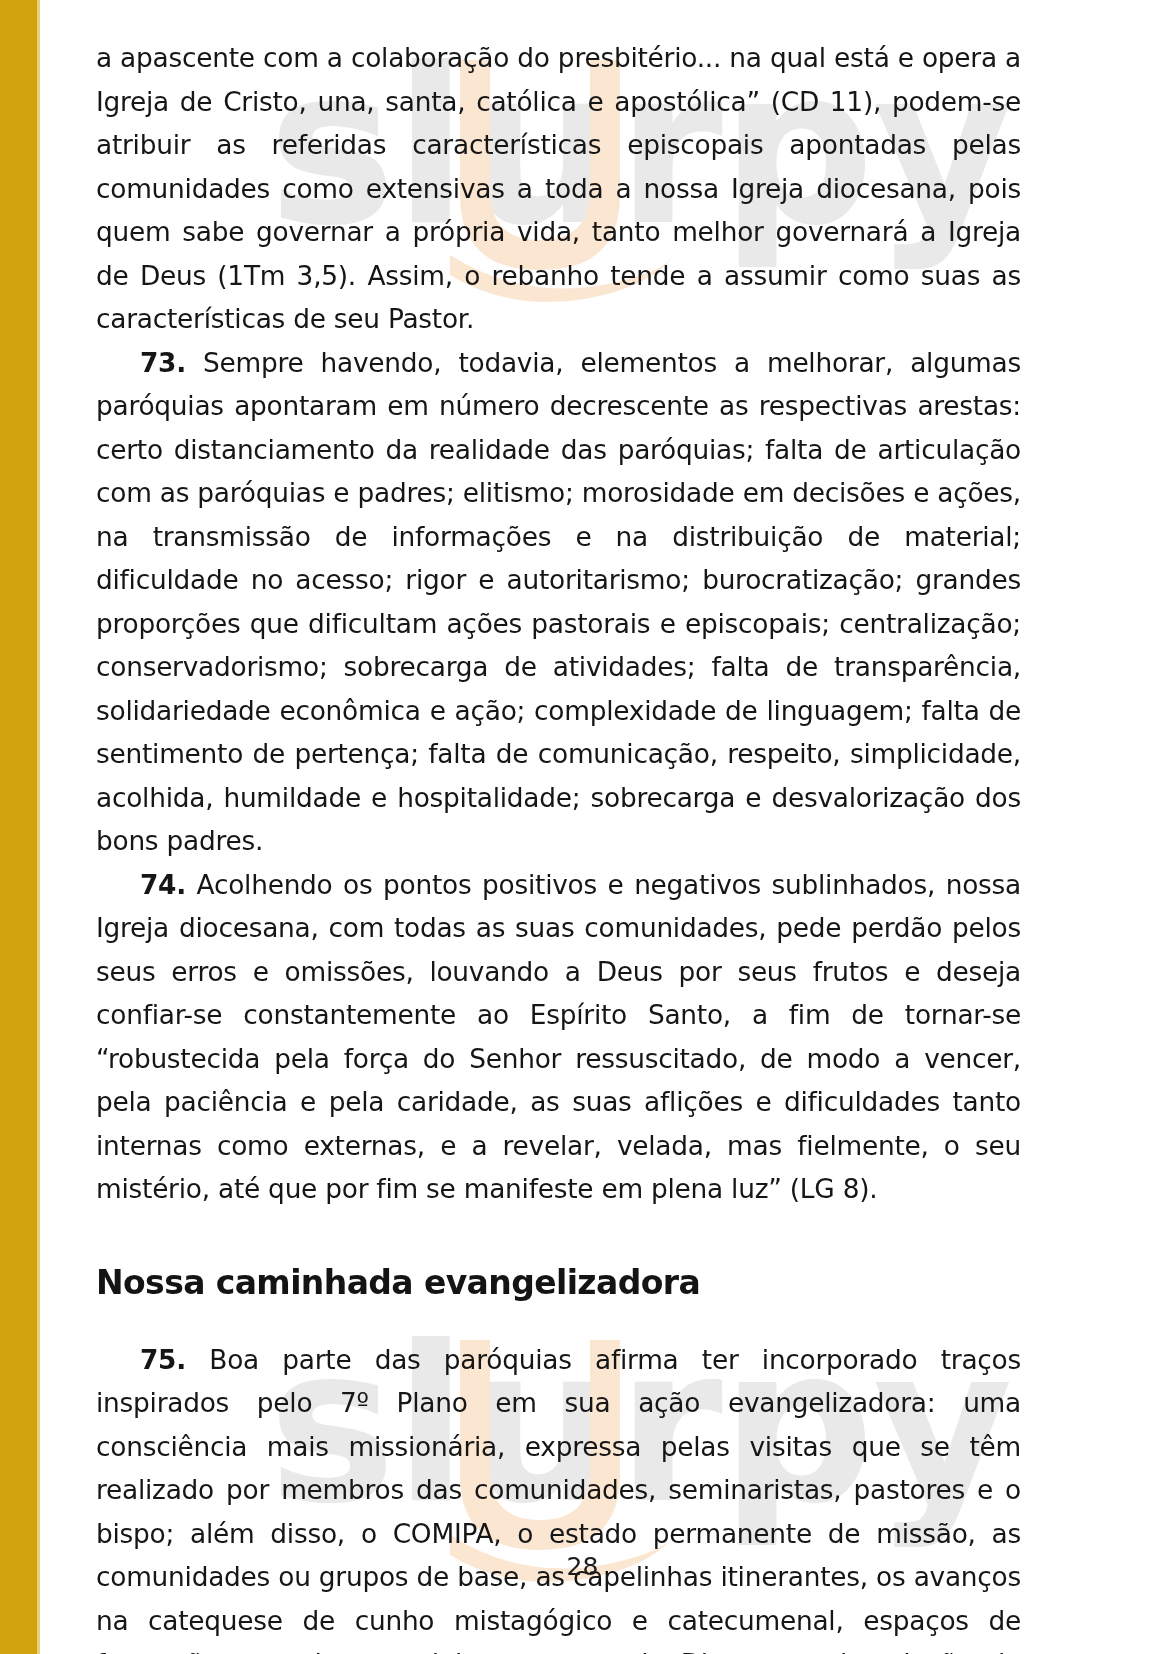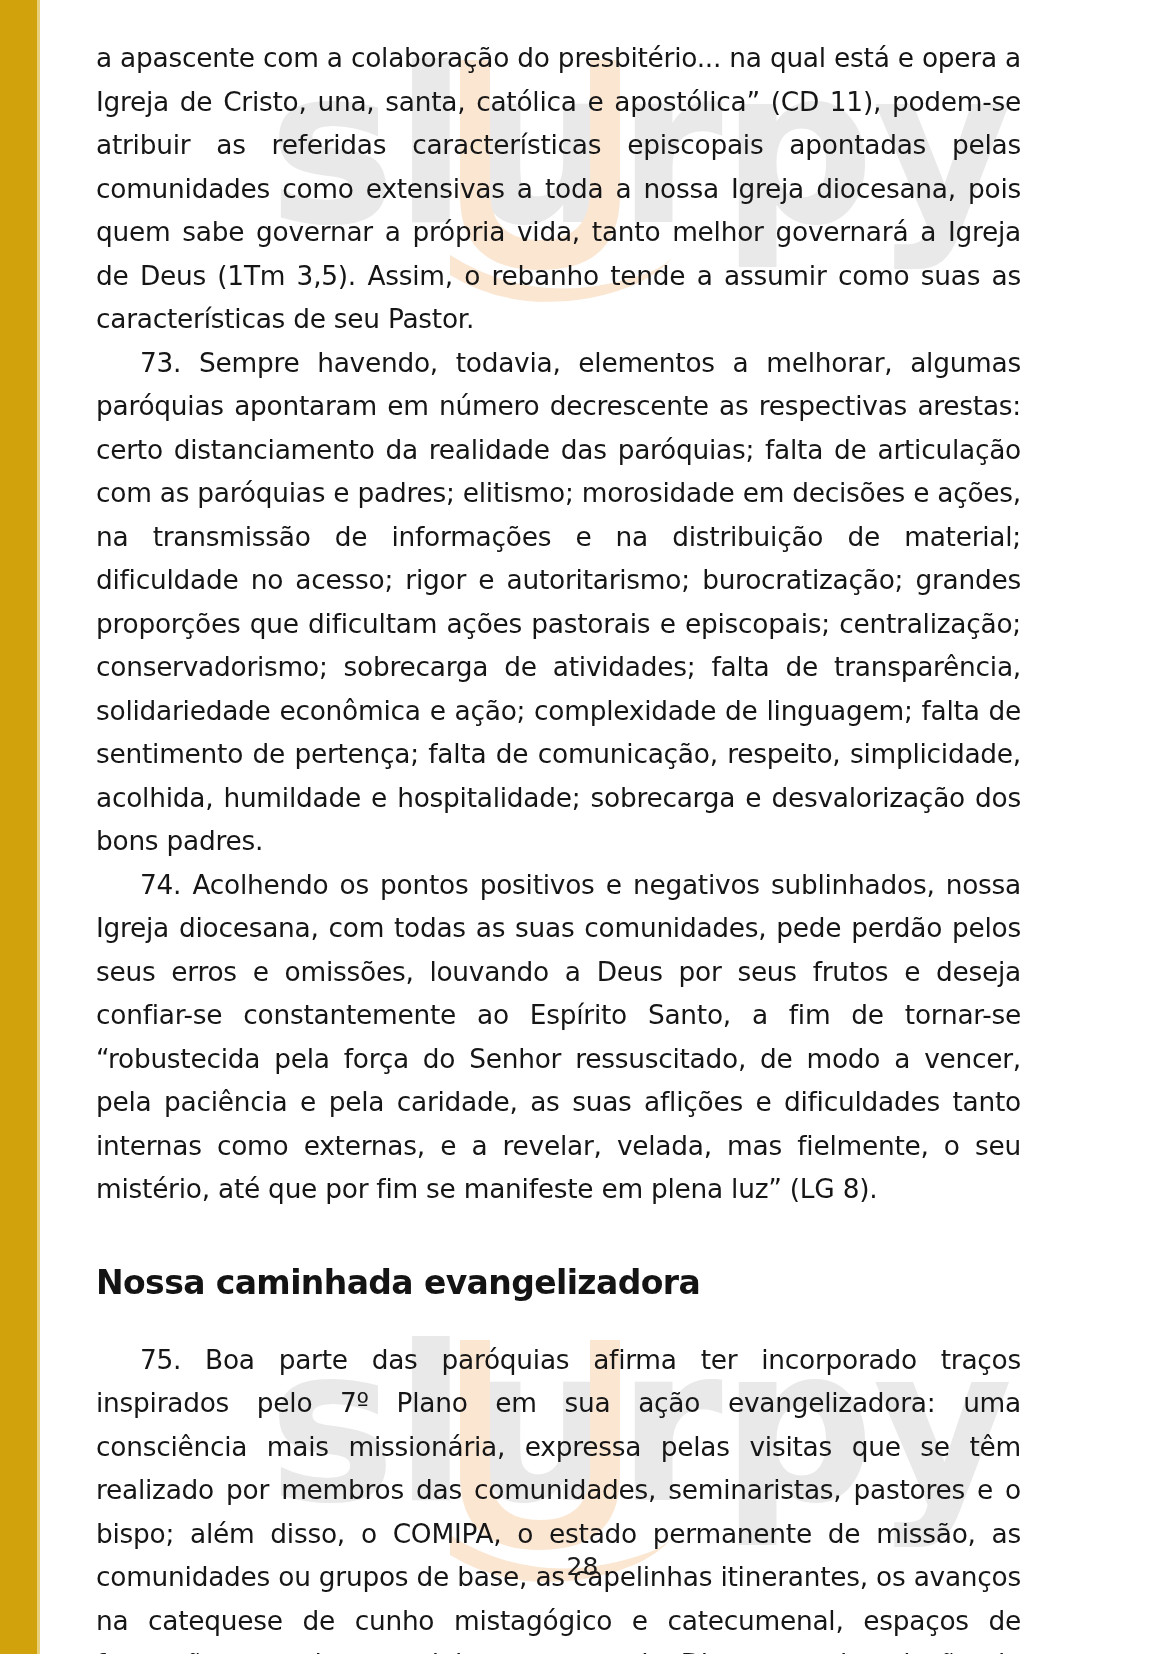--- a/index.html
+++ b/index.html
@@ -98,21 +98,21 @@
     line-height: 43.5px;
     color: #161616;
     text-align: justify;
     text-justify: inter-word;
     letter-spacing: -0.25px;
     word-spacing: 0px;
     hyphens: none;
   }
   p.first-para { padding-top: 36px; }
   p.indent { text-indent: 44px; }
-  .num { font-weight: 400; }
+  .num { font-weight: 700; }
 
   h2#section-heading {
     margin: 0;
     padding-top: 52px;
     font-family: "DejaVu Sans", sans-serif;
     font-size: 33px;
     font-weight: 700;
     color: #141414;
     letter-spacing: -0.6px;
     text-align: left;

